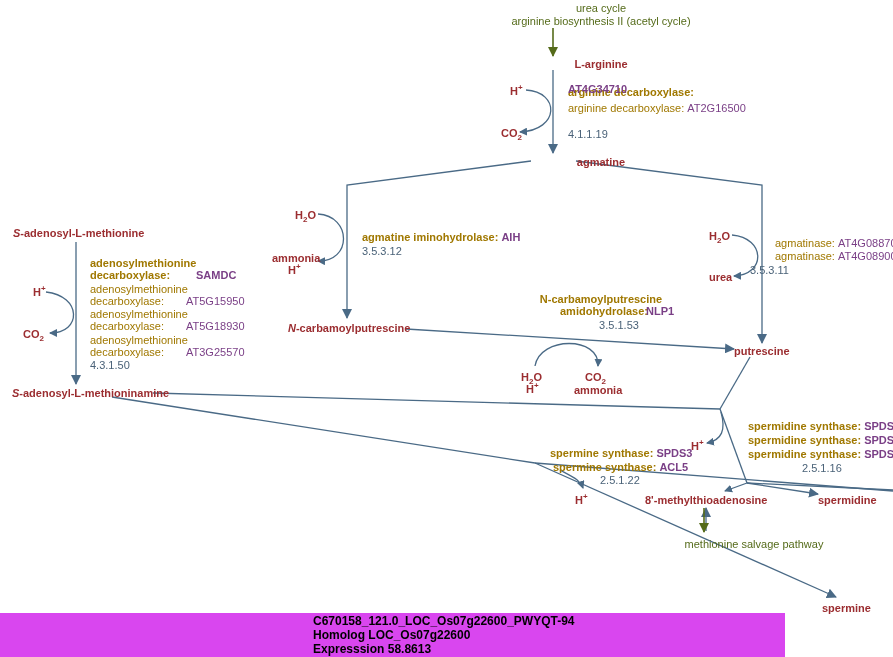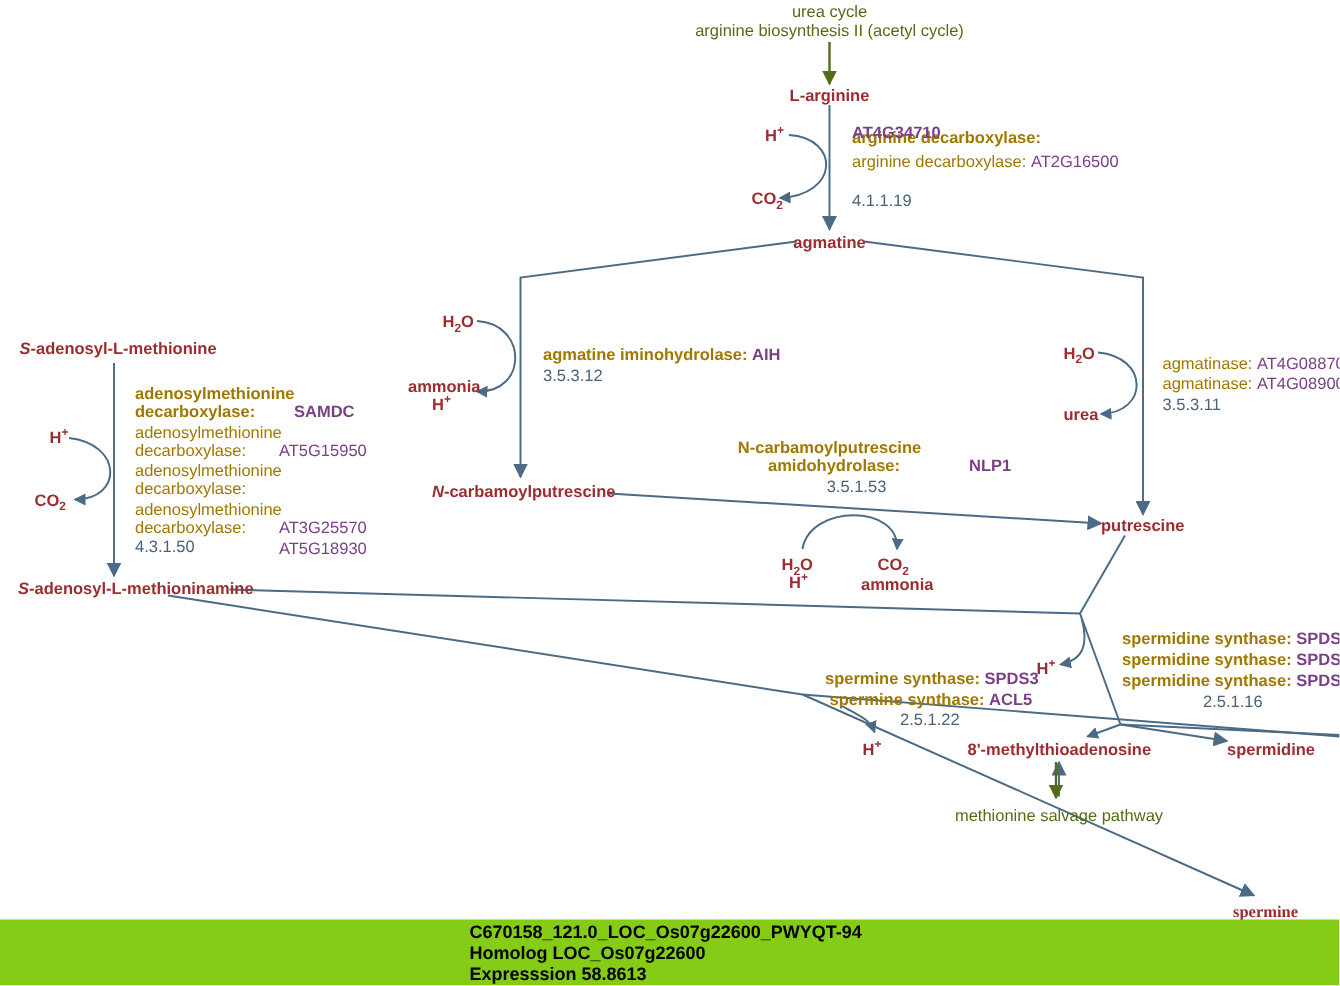--- a/index.html
+++ b/index.html
@@ -7,23 +7,23 @@
          font-family: "Liberation Sans", sans-serif; }
   #canvas { position: absolute; left: 0; top: 0; width: 893px; height: 657px; }
   .t { position: absolute; white-space: nowrap; font-size: 11px; line-height: 12px; }
   .cmp { color: #9b2d30; font-weight: bold; font-size: 11px; }
   .enz { color: #a07800; font-weight: bold; }
   .enzn { color: #a07800; }
   .gene { color: #7a3f86; font-weight: bold; }
   .genen { color: #7a3f86; }
   .ec { color: #4a6278; }
   .path { color: #556b1a; }
-  .c { text-align: center; transform: translateX(-50%); }
+  .c { text-align: center; transform: translateX(-50%); margin-left: 48px; }
   sub, sup { font-size: 8px; line-height: 0; }
-  #footer { position: absolute; left: 0; top: 613px; width: 893px; height: 44px; background: #84cc16; }
+  #footer { position: absolute; left: 0; top: 613px; width: 785px; height: 44px; background: #d946ef; }
   #footer div { position: absolute; left: 313px; font-size: 12px; font-weight: bold; color: #000; white-space: nowrap; }
 </style>
 </head>
 <body>
 
 <svg id="canvas" width="893" height="657" viewBox="0 0 893 657">
   <defs>
     <marker id="ah" markerWidth="8" markerHeight="8" refX="7" refY="4" orient="auto" markerUnits="userSpaceOnUse">
       <path d="M0,0 L8,4 L0,8 Z" fill="#4a6a86"></path>
     </marker>
@@ -76,21 +76,21 @@
 
 <div class="t cmp c" style="left:553px; top:58px;">L-arginine</div>
 <div class="t cmp c" style="left:553px; top:156px;">agmatine</div>
 
 <div class="t cmp" style="left:13px; top:227px;"><i>S</i><span>-adenosyl-L-methionine</span></div>
 <div class="t cmp" style="left:0px; top:387px;margin-left:12px;"><i>S</i><span>-adenosyl-L-methioninamine</span></div>
 <div class="t cmp" style="left:288px; top:322px;"><i>N</i><span>-carbamoylputrescine</span></div>
 <div class="t cmp" style="left:734px; top:345px;">putrescine</div>
 <div class="t cmp" style="left:645px; top:494px;">8'-methylthioadenosine</div>
 <div class="t cmp" style="left:818px; top:494px;">spermidine</div>
-<div class="t cmp" style="left:822px; top:602px;font-family:Liberation Serif, serif;">spermine</div>
+<div class="t cmp" style="left:822px; top:602px;">spermine</div>
 
 <div class="t cmp" style="left:510px; top:85px;"><span>H</span><sup>+</sup></div>
 <div class="t cmp" style="left:501px; top:127px;"><span>CO</span><sub>2</sub></div>
 
 <div class="t cmp" style="left:33px; top:286px;"><span>H</span><sup>+</sup></div>
 <div class="t cmp" style="left:23px; top:328px;"><span>CO</span><sub>2</sub></div>
 
 <div class="t cmp" style="left:295px; top:209px;"><span>H</span><sub>2</sub><span>O</span></div>
 <div class="t cmp" style="left:272px; top:252px;">ammonia</div>
 <div class="t cmp" style="left:288px; top:264px;"><span>H</span><sup>+</sup></div>
@@ -112,32 +112,32 @@
 <div class="t ec" style="left:568px; top:128px;">4.1.1.19</div>
 
 <div class="t enz" style="left:90px; top:257px;">adenosylmethionine</div>
 <div class="t enz" style="left:90px; top:269px;">decarboxylase:</div>
 <div class="t gene" style="left:196px; top:269px;">SAMDC</div>
 <div class="t enzn" style="left:90px; top:283px;">adenosylmethionine</div>
 <div class="t enzn" style="left:90px; top:295px;">decarboxylase:</div>
 <div class="t genen" style="left:186px; top:295px;">AT5G15950</div>
 <div class="t enzn" style="left:90px; top:308px;">adenosylmethionine</div>
 <div class="t enzn" style="left:90px; top:320px;">decarboxylase:</div>
-<div class="t genen" style="left:186px; top:320px;margin-top:40px;">AT5G18930</div>
+<div class="t genen" style="left:186px; top:320px;">AT5G18930</div>
 <div class="t enzn" style="left:90px; top:334px;">adenosylmethionine</div>
 <div class="t enzn" style="left:90px; top:346px;">decarboxylase:</div>
 <div class="t genen" style="left:186px; top:346px;">AT3G25570</div>
 <div class="t ec" style="left:90px; top:359px;">4.3.1.50</div>
 
 <div class="t" style="left:362px; top:231px;"><span class="enz">agmatine iminohydrolase:</span>&nbsp;<span class="gene">AIH</span></div>
 <div class="t ec" style="left:362px; top:245px;">3.5.3.12</div>
 
 <div class="t" style="left:775px; top:237px;"><span class="enzn">agmatinase:</span>&nbsp;<span class="genen">AT4G08870</span></div>
 <div class="t" style="left:775px; top:250px;"><span class="enzn">agmatinase:</span>&nbsp;<span class="genen">AT4G08900</span></div>
-<div class="t ec" style="left:775px; top:264px;">3.5.3.11</div>
+<div class="t ec" style="left:750px; top:264px;">3.5.3.11</div>
 
 <div class="t enz c" style="left:553px; top:293px;">N-carbamoylputrescine</div>
 <div class="t enz c" style="left:556px; top:305px;">amidohydrolase:</div>
 <div class="t gene" style="left:618px; top:305px;padding-left:28px;">NLP1</div>
 <div class="t ec c" style="left:571px; top:319px;">3.5.1.53</div>
 
 <div class="t" style="left:748px; top:420px;"><span class="enz">spermidine synthase:</span>&nbsp;<span class="gene">SPDS3</span></div>
 <div class="t" style="left:748px; top:434px;"><span class="enz">spermidine synthase:</span>&nbsp;<span class="gene">SPDS1</span></div>
 <div class="t" style="left:748px; top:448px;"><span class="enz">spermidine synthase:</span>&nbsp;<span class="gene">SPDS2</span></div>
 <div class="t ec" style="left:802px; top:462px;">2.5.1.16</div>

